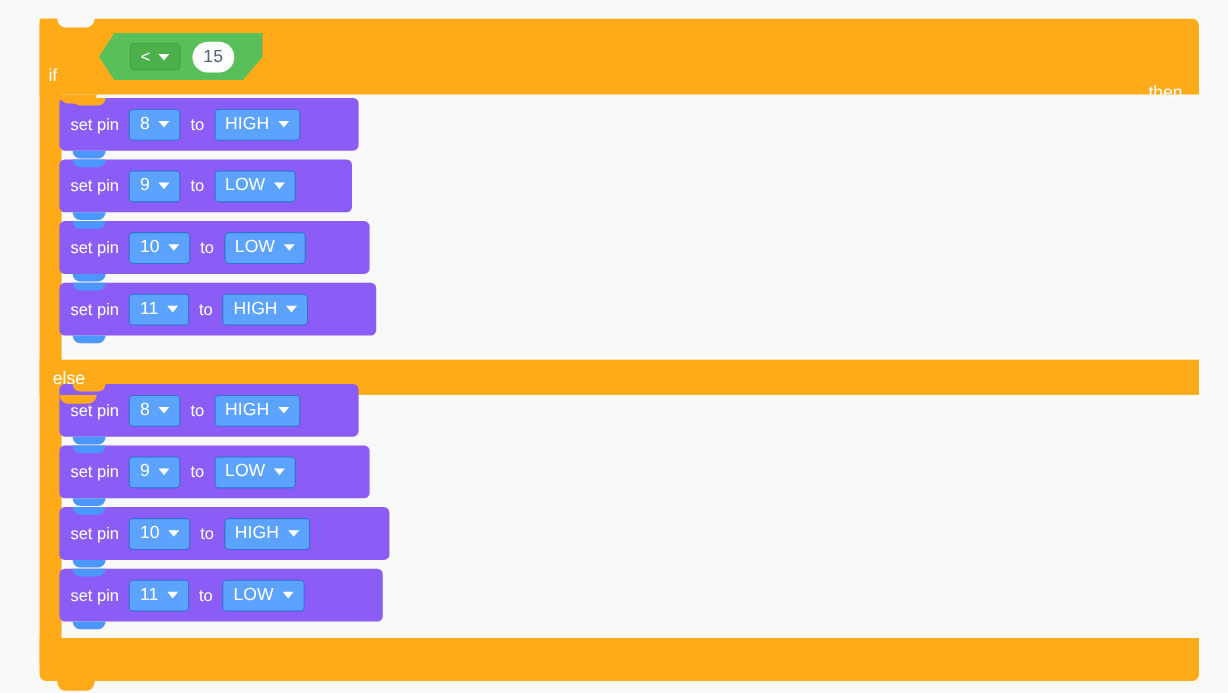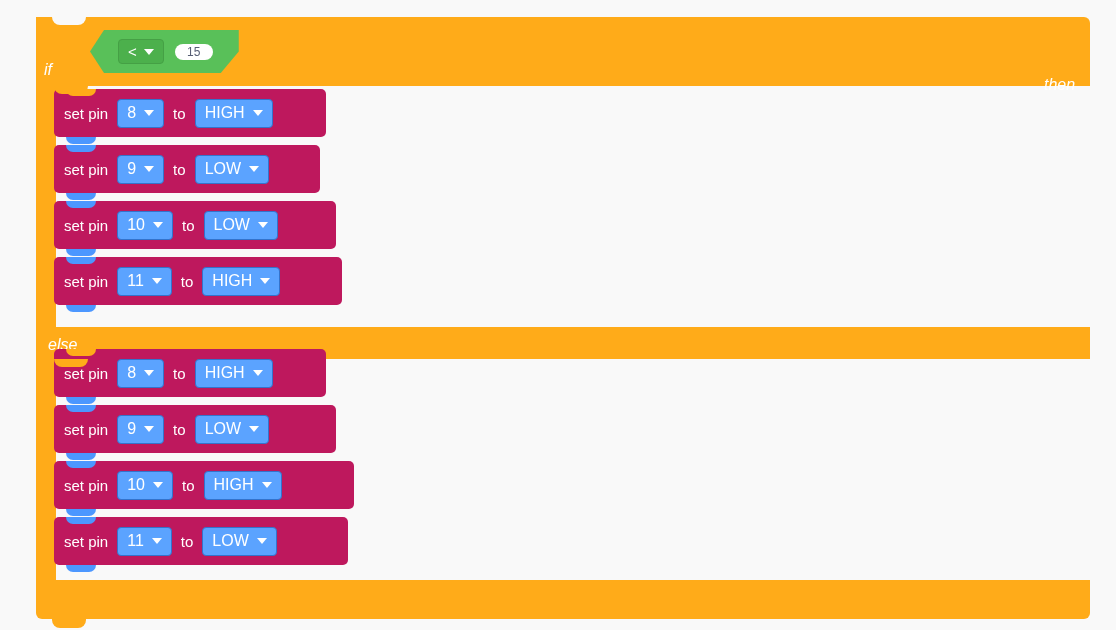--- a/index.html
+++ b/index.html
@@ -101,21 +101,20 @@
     z-index: 6;
   }
 
   .if-label, .else-label, .then-label {
     position: absolute;
     color: #ffffff;
     font-size: 16px;
     line-height: 1;
     white-space: nowrap;
     user-select: none;
-    font-style: italic;
   }
   .if-label   { left: 8px;  top: 45px; }
   .else-label { left: 12px;  top: 320px; }
   .then-label { left: 1008px; top: 60px; }
 
   
   .bool-block {
     position: absolute;
     left: 54px;
     top: 13px;
@@ -186,40 +185,40 @@
     box-sizing: border-box;
     color: #ffffff;
     font-size: 15px;
     line-height: 1;
     white-space: nowrap;
     margin-left: 10px;
   }
 
   
   .num-input {
-    height: 16px;
+    height: 28px;
     min-width: 38px;
     background: #ffffff;
     border-radius: 15px;
     display: flex;
     align-items: center;
     justify-content: center;
     color: #575e75;
-    font-size: 12px;
+    font-size: 16px;
     line-height: 1;
     padding: 0 10px;
     box-sizing: border-box;
     margin-left: 11px;
   }
 
   
   .stack-block {
     position: absolute;
     height: 48px;
-    background: #be185d;
+    background: #8b5cf6;
     border-radius: 5px;
     display: flex;
     align-items: center;
     padding: 0 10px 0 10px;
     box-sizing: border-box;
     gap: 9px;
     z-index: 5;
   }
   .stack-block .txt {
     color: #ffffff;

